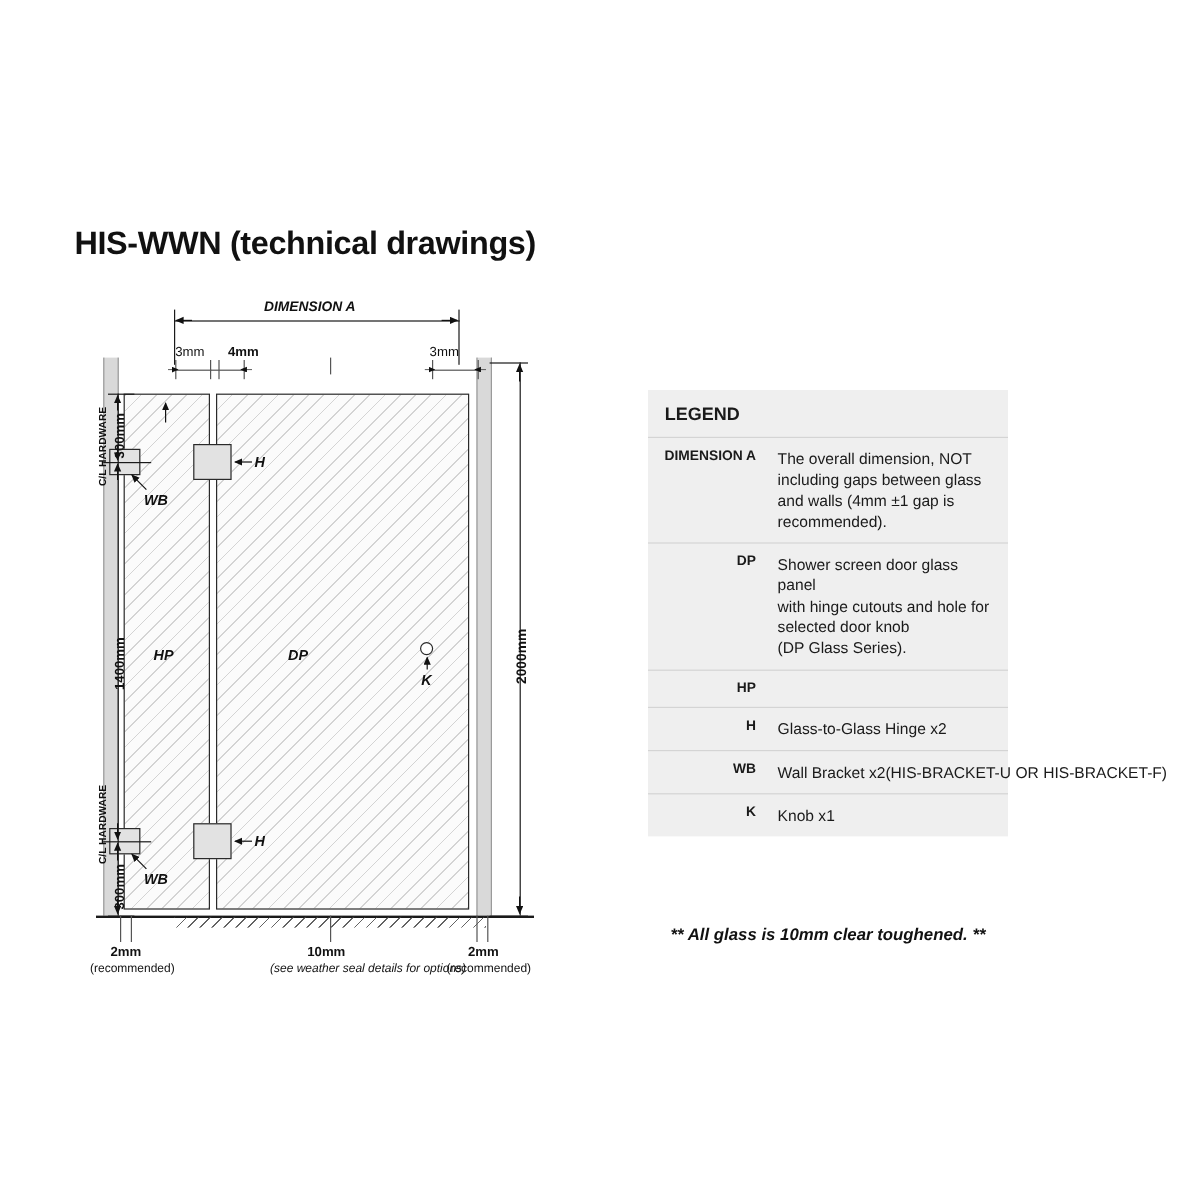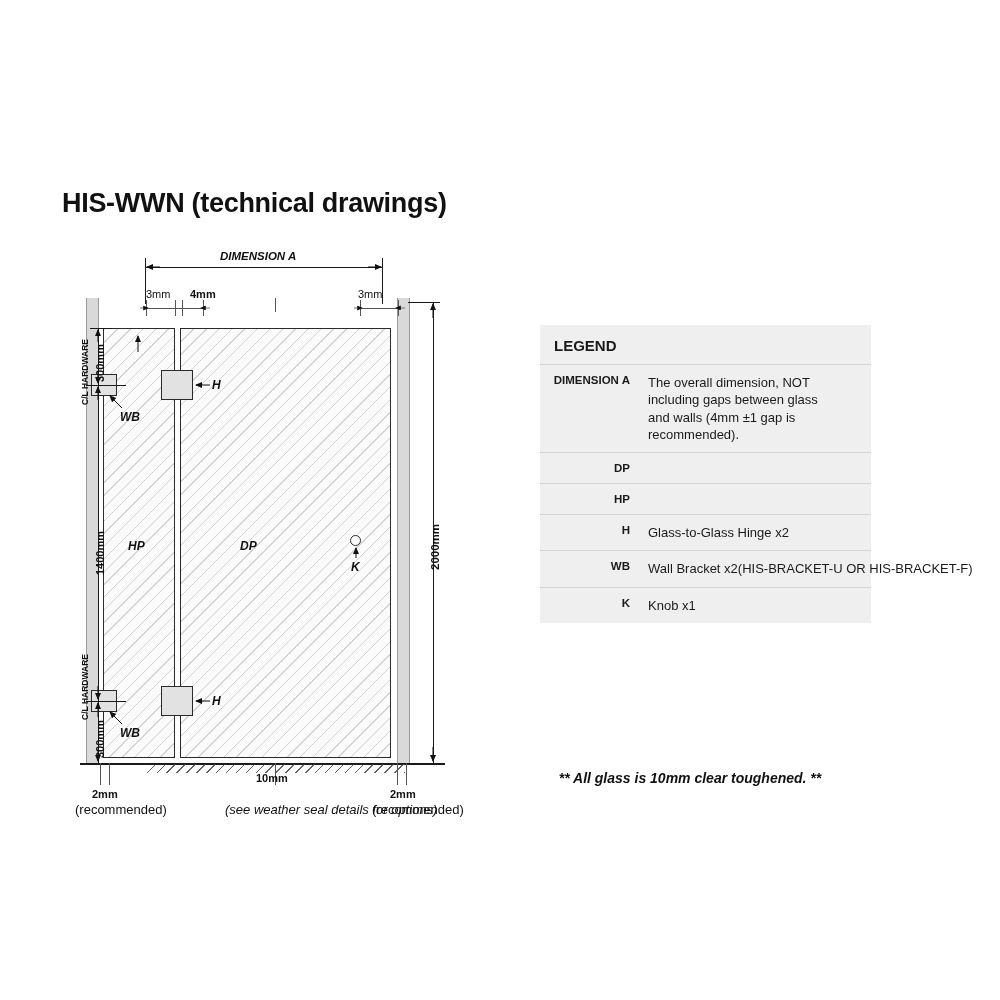--- a/index.html
+++ b/index.html
@@ -37,21 +37,21 @@
   }
 
   .lbl {
     position: absolute;
     font-size: 11px;
     color: #111;
     white-space: nowrap;
   }
   .lbl.ital { font-style: italic; }
   .lbl.bold { font-weight: bold; }
-  .lbl.small { font-size: 13px; }
+  .lbl.small { font-size: 10px; }
 
   .vert {
     transform-origin: 0 0;
     transform: rotate(-90deg);
   }
 
   
   .wall {
     position: absolute;
     background: #d9d9d9;
@@ -114,21 +114,21 @@
     width: 460px; height: 600px;
     overflow: visible;
     pointer-events: none;
   }
 
   
   #legend {
     position: absolute;
     left: 540px;
     top: 325px;
-    width: 331px;
+    width: 300px;
     background: #efefef;
     font-size: 11.5px;
     color: #1a1a1a;
   }
   #legend .legend-title {
     padding: 12px 14px 10px 14px;
     font-size: 15px;
     font-weight: bold;
     border-bottom: 1px solid #d4d4d4;
   }
@@ -231,21 +231,21 @@
 
   <div class="line vline thin" style="left:40px; top:523px; height:22px;"></div>
   <div class="line vline thin" style="left:49px; top:523px; height:22px;"></div>
   <div class="line vline thin" style="left:215px; top:523px; height:22px;"></div>
   <div class="line vline thin" style="left:337px; top:523px; height:22px;"></div>
   <div class="line vline thin" style="left:346px; top:523px; height:22px;"></div>
 
   <div class="lbl bold" style="left:32px; top:548px;">2mm</div>
   <div class="lbl small" style="left:15px; top:562px;">(recommended)</div>
 
-  <div class="lbl bold" style="left:196px; top:532px;">10mm</div>
+  <div class="lbl bold" style="left:196px; top:548px;">10mm</div>
   <div class="lbl small ital" style="left:165px; top:562px; text-align:left; line-height:1.25;">(see weather seal
 details for options)</div>
 
   <div class="lbl bold" style="left:330px; top:548px;">2mm</div>
   <div class="lbl small" style="left:312px; top:562px;">(recommended)</div>
 
   <div class="lbl bold ital" style="left:152px; top:138px; font-size:12px;">H</div>
   <div class="lbl bold ital" style="left:152px; top:454px; font-size:12px;">H</div>
   <div class="lbl bold ital" style="left:60px; top:170px; font-size:12px;">WB</div>
   <div class="lbl bold ital" style="left:60px; top:486px; font-size:12px;">WB</div>
@@ -293,20 +293,24 @@
 
   <div class="legend-row">
     <div class="legend-key">DIMENSION A</div>
     <div class="legend-desc">The overall dimension, NOT
 including gaps between glass
 and walls (4mm ±1 gap is
 recommended).</div>
   </div>
   <div class="legend-row">
     <div class="legend-key">DP</div>
+    <div class="legend-desc">Shower screen door glass panel
+with hinge cutouts and hole for
+selected door knob
+(DP Glass Series).</div>
   </div>
   <div class="legend-row">
     <div class="legend-key">HP</div>
   </div>
   <div class="legend-row">
     <div class="legend-key">H</div>
     <div class="legend-desc">Glass-to-Glass Hinge x2</div>
   </div>
   <div class="legend-row">
     <div class="legend-key">WB</div>

